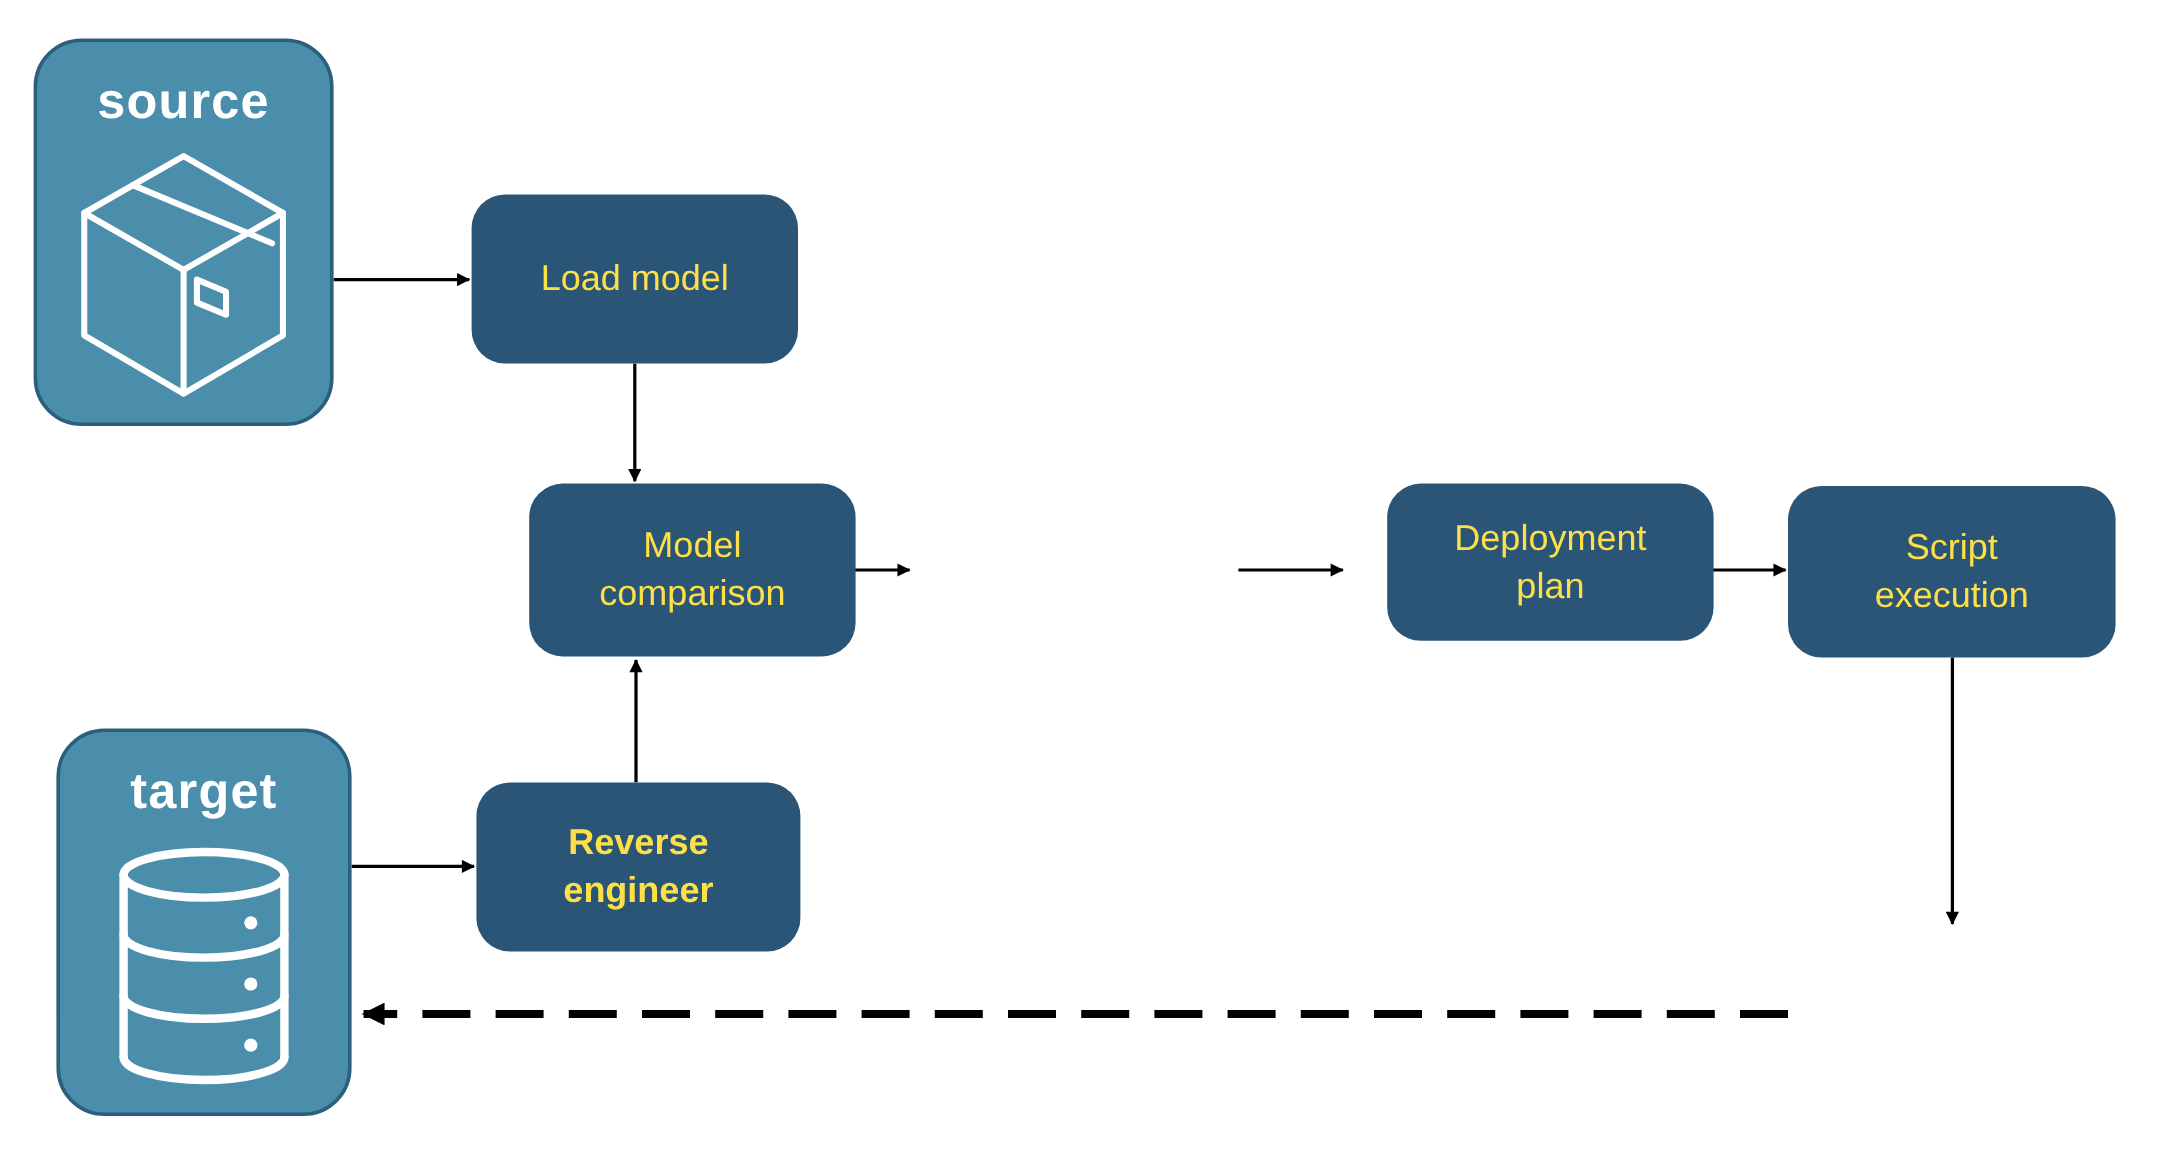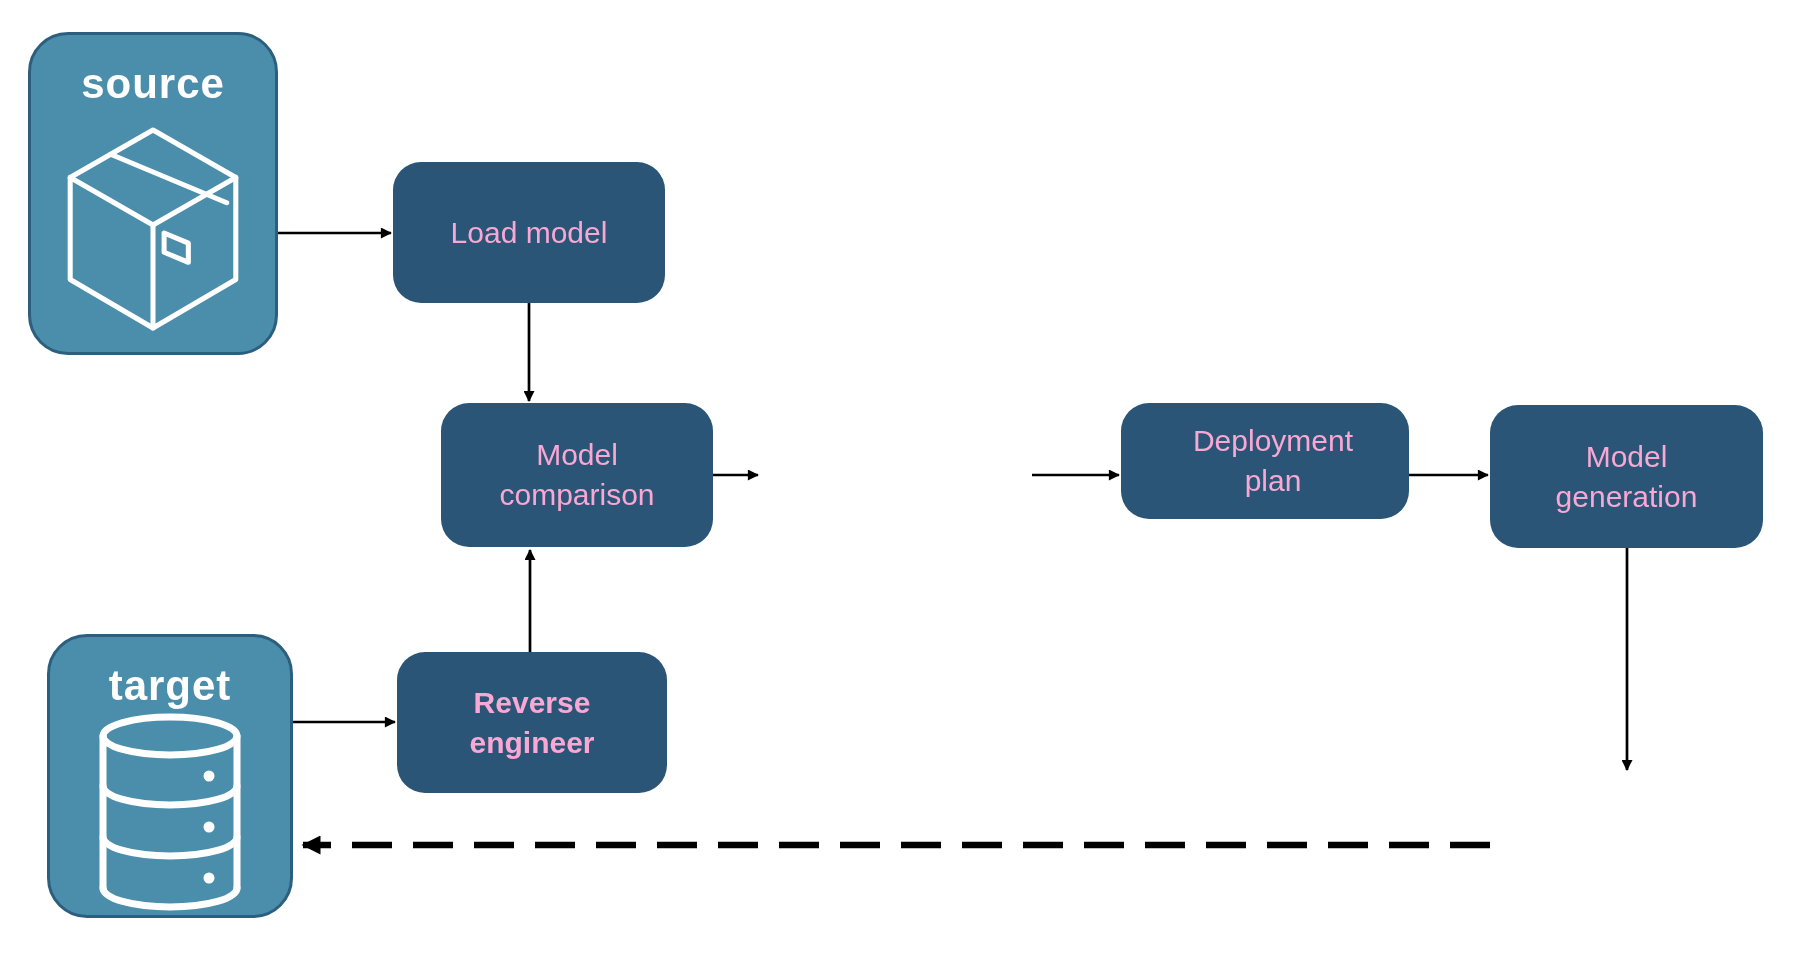--- a/index.html
+++ b/index.html
@@ -42,42 +42,42 @@
     line-height: 1.1;
   }
   .endpoint .ep-icon {
     flex: 1;
     display: flex;
     align-items: center;
     justify-content: center;
     width: 100%;
   }
   #ep-source { left: 28px;  top: 32px;  width: 250px; height: 323px; }
-  #ep-target { left: 47px;  top: 634px; width: 246px; height: 284px; text-align: right; }
+  #ep-target { left: 47px;  top: 607px; width: 246px; height: 323px; text-align: right; }
 
   
   .node {
     position: absolute;
     background: #2B5577;
     border-radius: 28px;
     display: flex;
     align-items: center;
     justify-content: center;
     text-align: center;
   }
   .node .node-label {
-    color: #f9a8d4;
+    color: #fde047;
     font-size: 30px;
     line-height: 1.32;
     max-width: 210px;
   }
   #node-load-model        { left: 393px;  top: 162px; width: 272px; height: 141px; }
   #node-model-comparison  { left: 393px;  top: 403px; width: 272px; height: 144px; margin-left: 48px; }
   #node-model-differences { left: 760px;  top: 403px; width: 272px; height: 144px; }
-  #node-deployment-plan   { left: 1121px; top: 403px; width: 272px; height: 116px; padding-left: 16px; }
+  #node-deployment-plan   { left: 1156px; top: 403px; width: 272px; height: 131px; }
   #node-script-generation { left: 1490px; top: 405px; width: 273px; height: 143px; }
   #node-reverse-engineer  { left: 397px;  top: 652px; width: 270px; height: 141px; font-weight: bold; }
   #node-script-execution  { left: 1490px; top: 773px; width: 273px; height: 147px; }
 </style>
 </head>
 <body>
 
 <div class="canvas">
 
   <svg class="arrows" viewBox="0 0 1800 959" xmlns="http://www.w3.org/2000/svg">
@@ -146,21 +146,21 @@
   <div class="node" id="node-model-comparison">
     <span class="node-label">Model comparison</span>
   </div>
 
 
   <div class="node" id="node-deployment-plan">
     <span class="node-label">Deployment plan</span>
   </div>
 
   <div class="node" id="node-script-generation">
-    <span class="node-label">Model generation</span>
+    <span class="node-label">Script execution</span>
   </div>
 
   <div class="node" id="node-reverse-engineer">
     <span class="node-label">Reverse engineer</span>
   </div>
 
 
 </div>
 
 </body></html>

